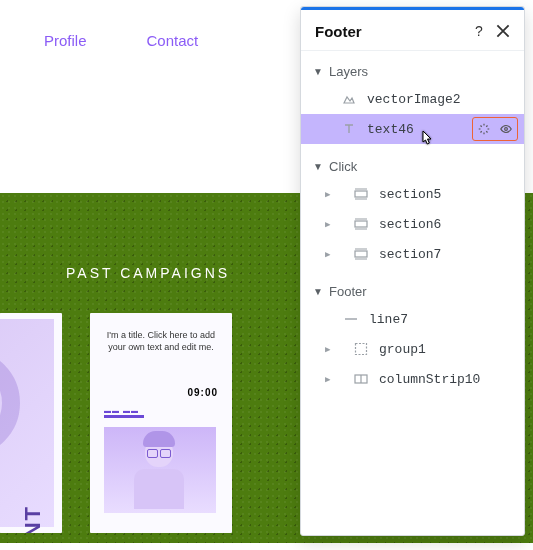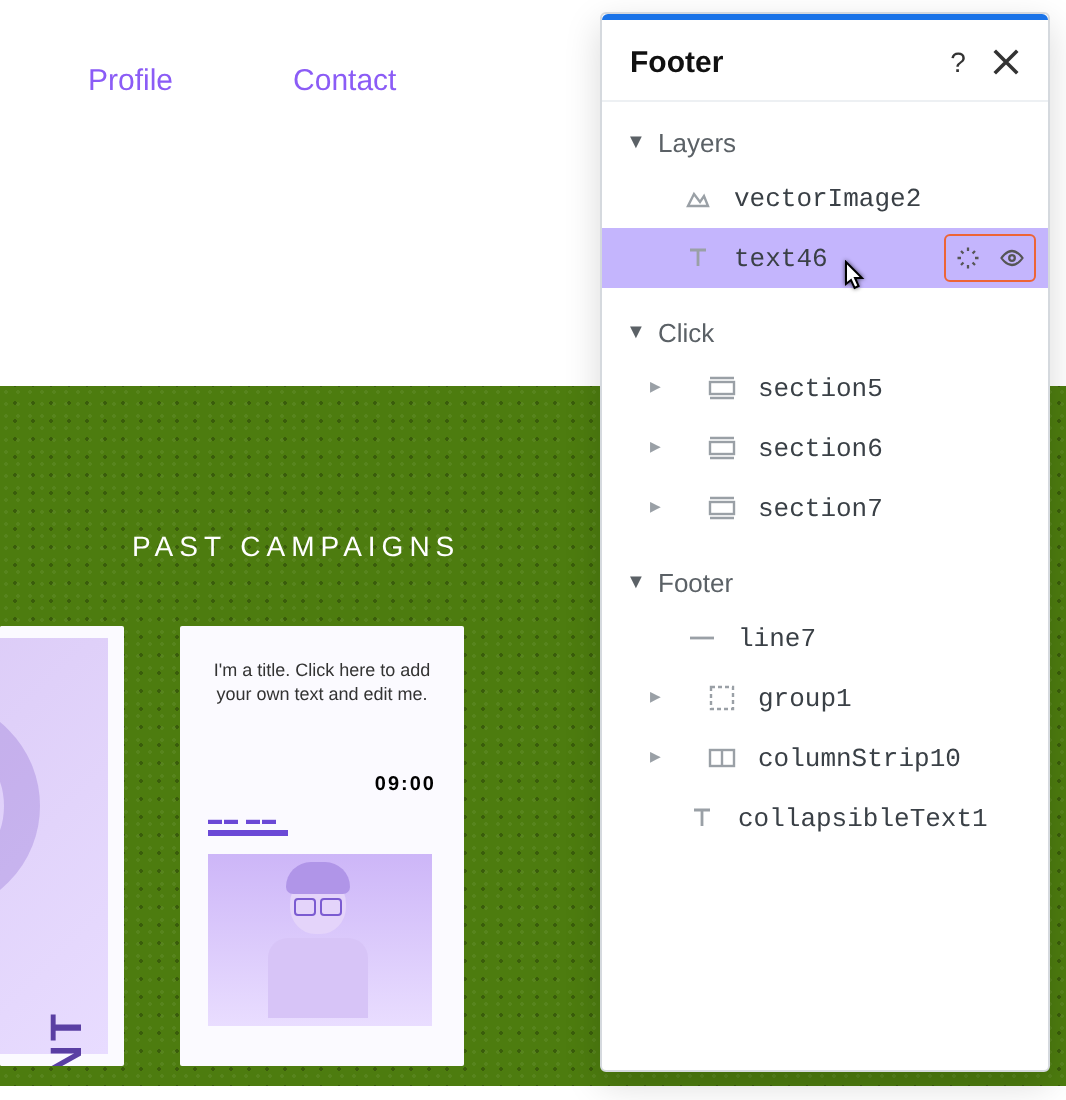--- a/index.html
+++ b/index.html
@@ -229,23 +229,15 @@
       <div class="row child2">
         <span class="caret" style="font-size:9px;color:#9aa0a6;width:8px;margin-left:-18px;margin-right:10px">▶</span>
         <span class="ricon">
             <svg viewBox="0 0 16 16" fill="none" stroke="#9aa0a6" stroke-width="1.2">
               <rect x="2" y="4" width="12" height="8"></rect>
               <path d="M8 4v8"></path>
             </svg>
           </span>
         <span class="rlabel">columnStrip10</span>
       </div>
-      <div class="row child2">
-        <span class="ricon" style="margin-left:0">
-            <svg viewBox="0 0 16 16" fill="none" stroke="#9aa0a6" stroke-width="1.4">
-              <path d="M4 4h8M8 4v8"></path>
-            </svg>
-          </span>
-        <span class="rlabel">collapsibleText1</span>
-      </div>
     </div>
   </div>
 </div>
 
 </body></html>

